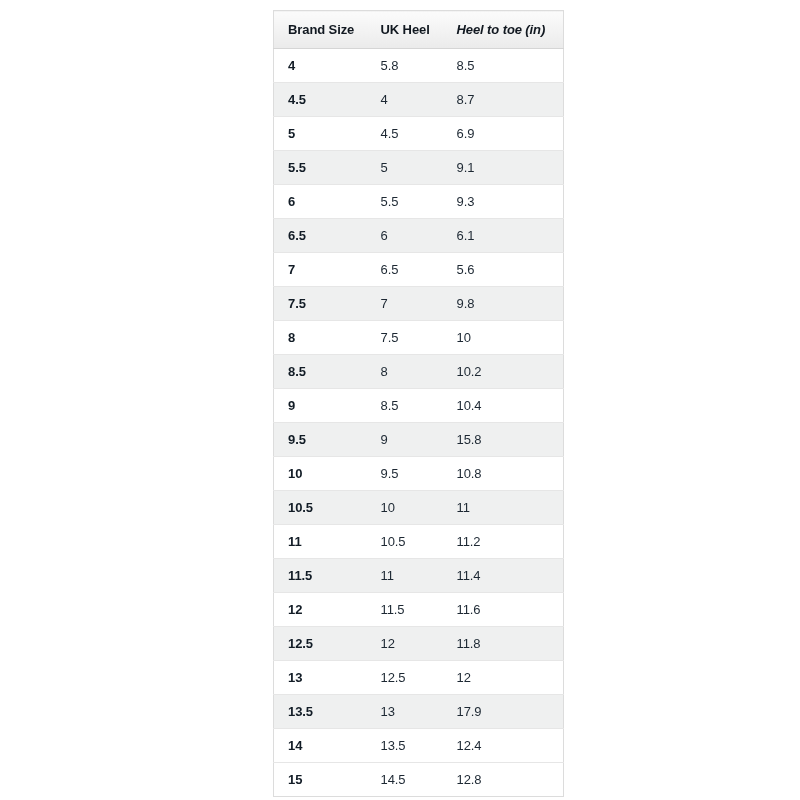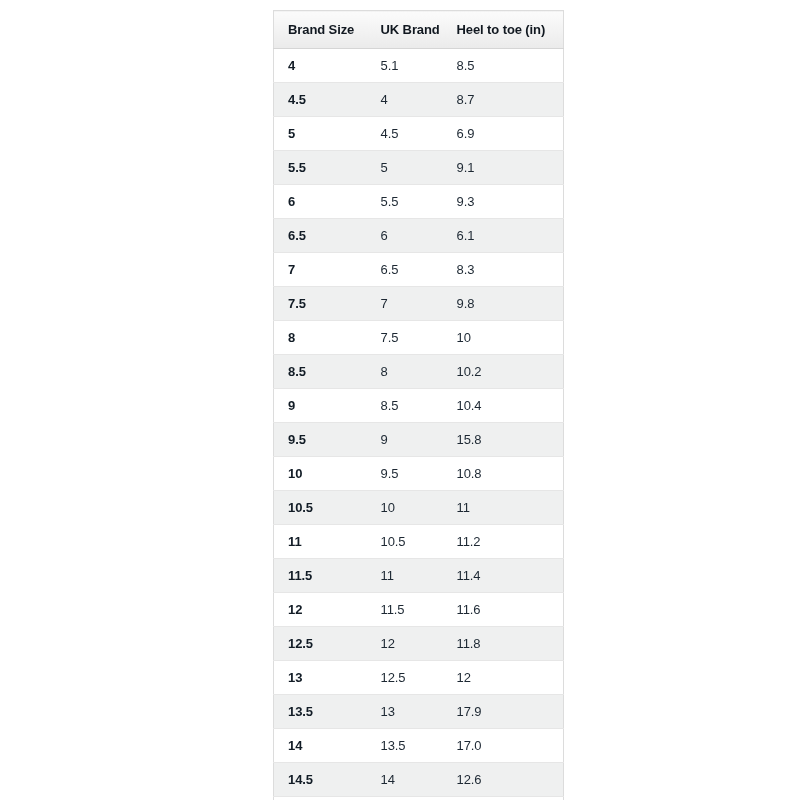--- a/index.html
+++ b/index.html
@@ -46,21 +46,21 @@
     color: #111820;
     font-size: 13px;
     font-weight: bold;
     text-align: left;
     padding: 11px 0 10px 14px;
     line-height: 16px;
     white-space: nowrap;
     letter-spacing: -0.1px;
   }
   table.size-chart thead th.h2 { padding-left: 14px; }
-  table.size-chart thead th.h3 { padding-left: 13px; }
+  table.size-chart thead th.h3 { padding-left: 13px; font-style: italic; }
 
   table.size-chart tbody td {
     font-size: 13px;
     color: #1d2833;
     padding: 8px 0 8px 14px;
     line-height: 17px;
     height: 17px;
     border-top: 1px solid #e6e6e6;
     white-space: nowrap;
     letter-spacing: -0.1px;
@@ -90,28 +90,28 @@
   <div id="size-chart-wrap">
     <table class="size-chart">
       <colgroup>
         <col class="c1">
         <col class="c2">
         <col class="c3">
       </colgroup>
       <thead>
         <tr>
           <th class="h1">Brand Size</th>
-          <th class="h2">UK Brand</th>
+          <th class="h2">UK Heel</th>
           <th class="h3">Heel to toe (in)</th>
         </tr>
       </thead>
       <tbody id="chart-body">
           <tr class="odd">
             <td class="col-brand">4</td>
-            <td class="col-uk">5.1</td>
+            <td class="col-uk">5.8</td>
             <td class="col-heel">8.5</td>
           </tr>
           <tr class="even">
             <td class="col-brand">4.5</td>
             <td class="col-uk">4</td>
             <td class="col-heel">8.7</td>
           </tr>
           <tr class="odd">
             <td class="col-brand">5</td>
             <td class="col-uk">4.5</td>
@@ -128,21 +128,21 @@
             <td class="col-heel">9.3</td>
           </tr>
           <tr class="even">
             <td class="col-brand">6.5</td>
             <td class="col-uk">6</td>
             <td class="col-heel">6.1</td>
           </tr>
           <tr class="odd">
             <td class="col-brand">7</td>
             <td class="col-uk">6.5</td>
-            <td class="col-heel">8.3</td>
+            <td class="col-heel">5.6</td>
           </tr>
           <tr class="even">
             <td class="col-brand">7.5</td>
             <td class="col-uk">7</td>
             <td class="col-heel">9.8</td>
           </tr>
           <tr class="odd">
             <td class="col-brand">8</td>
             <td class="col-uk">7.5</td>
             <td class="col-heel">10</td>
@@ -198,26 +198,21 @@
             <td class="col-heel">12</td>
           </tr>
           <tr class="even">
             <td class="col-brand">13.5</td>
             <td class="col-uk">13</td>
             <td class="col-heel">17.9</td>
           </tr>
           <tr class="odd">
             <td class="col-brand">14</td>
             <td class="col-uk">13.5</td>
-            <td class="col-heel">17.0</td>
-          </tr>
-          <tr class="even">
-            <td class="col-brand">14.5</td>
-            <td class="col-uk">14</td>
-            <td class="col-heel">12.6</td>
+            <td class="col-heel">12.4</td>
           </tr>
           <tr class="odd">
             <td class="col-brand">15</td>
             <td class="col-uk">14.5</td>
             <td class="col-heel">12.8</td>
           </tr>
         </tbody>
     </table>
   </div>
 

